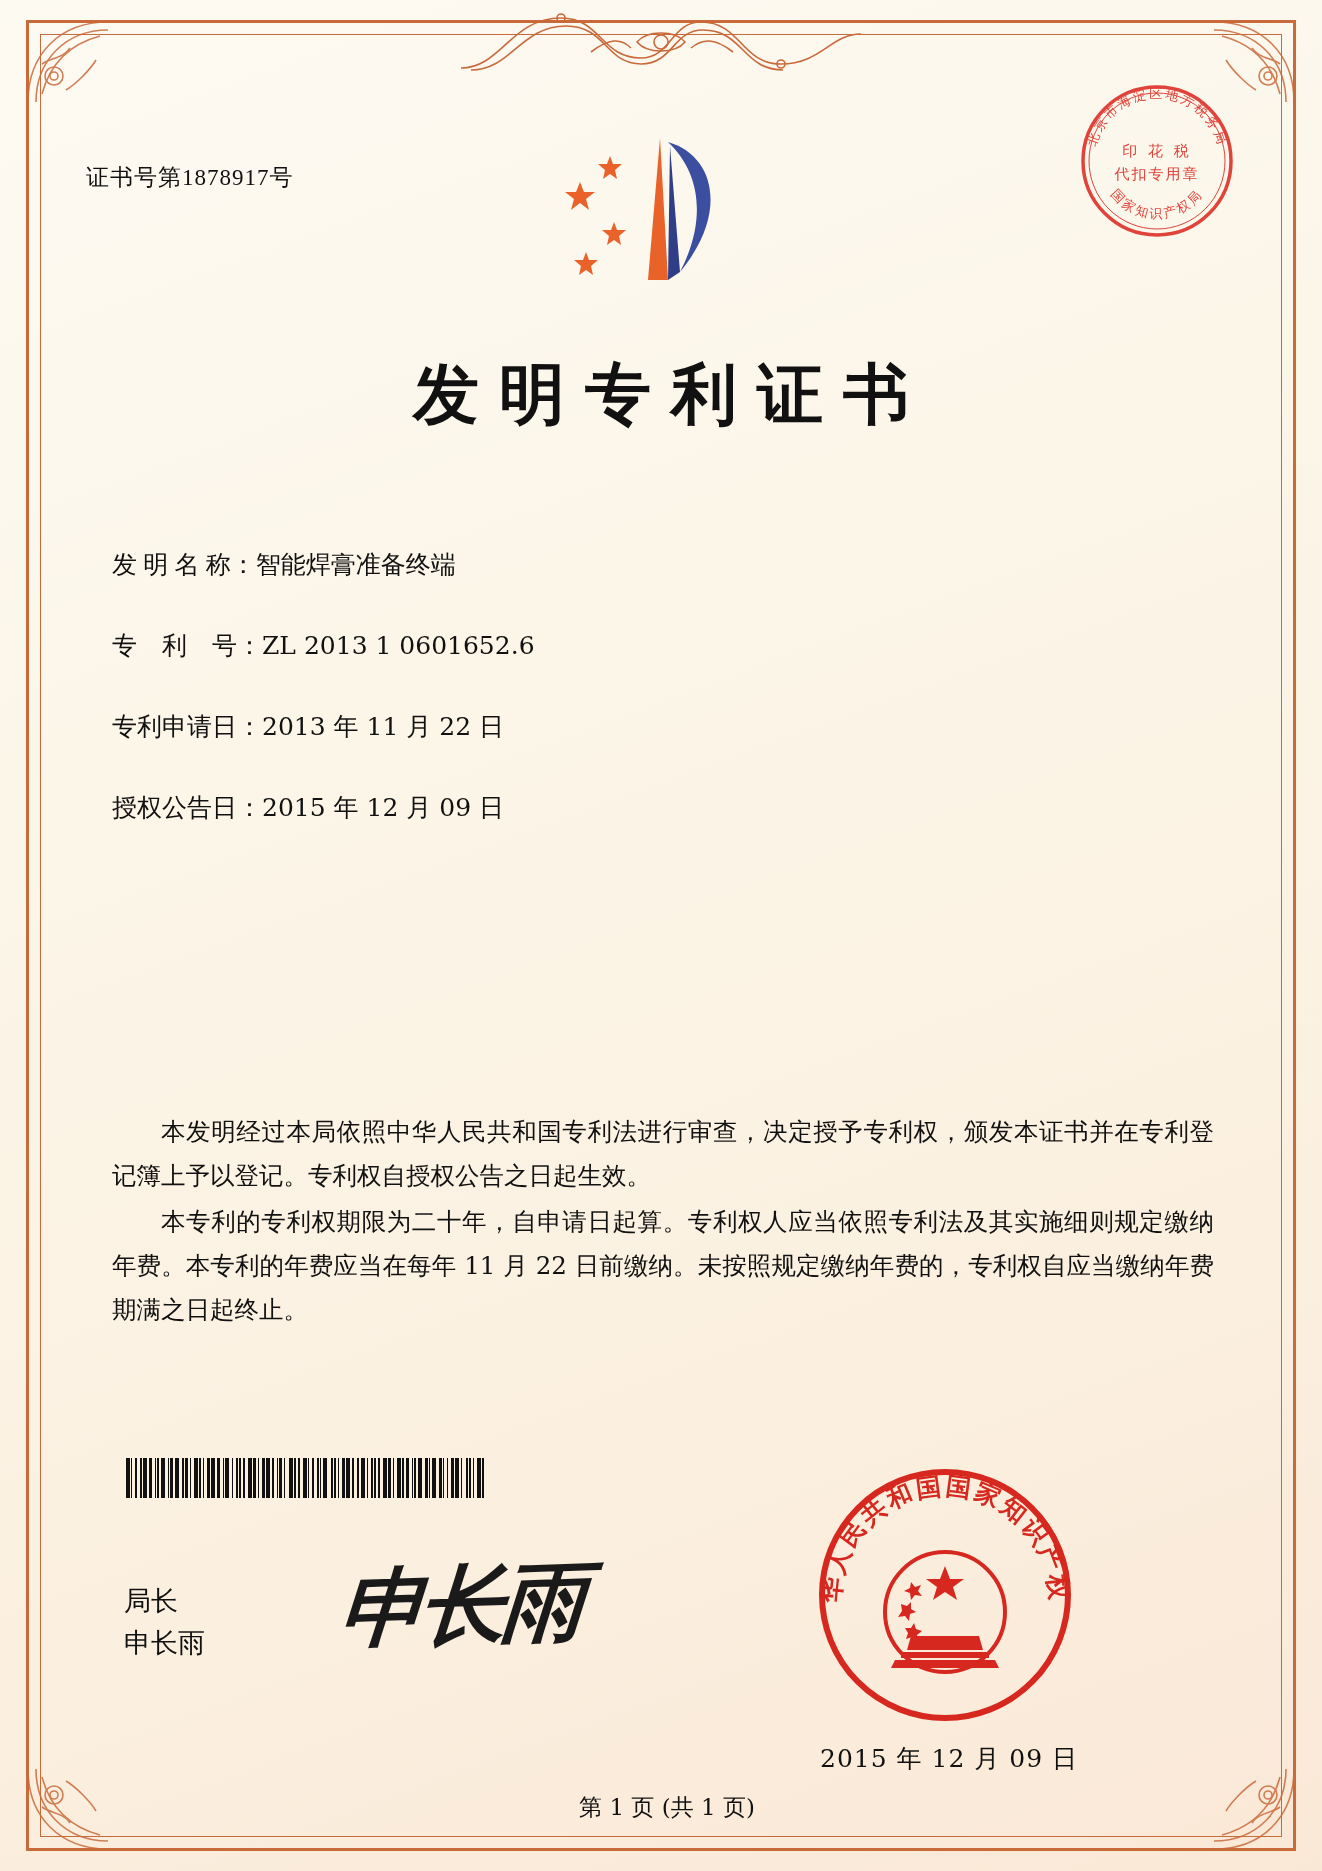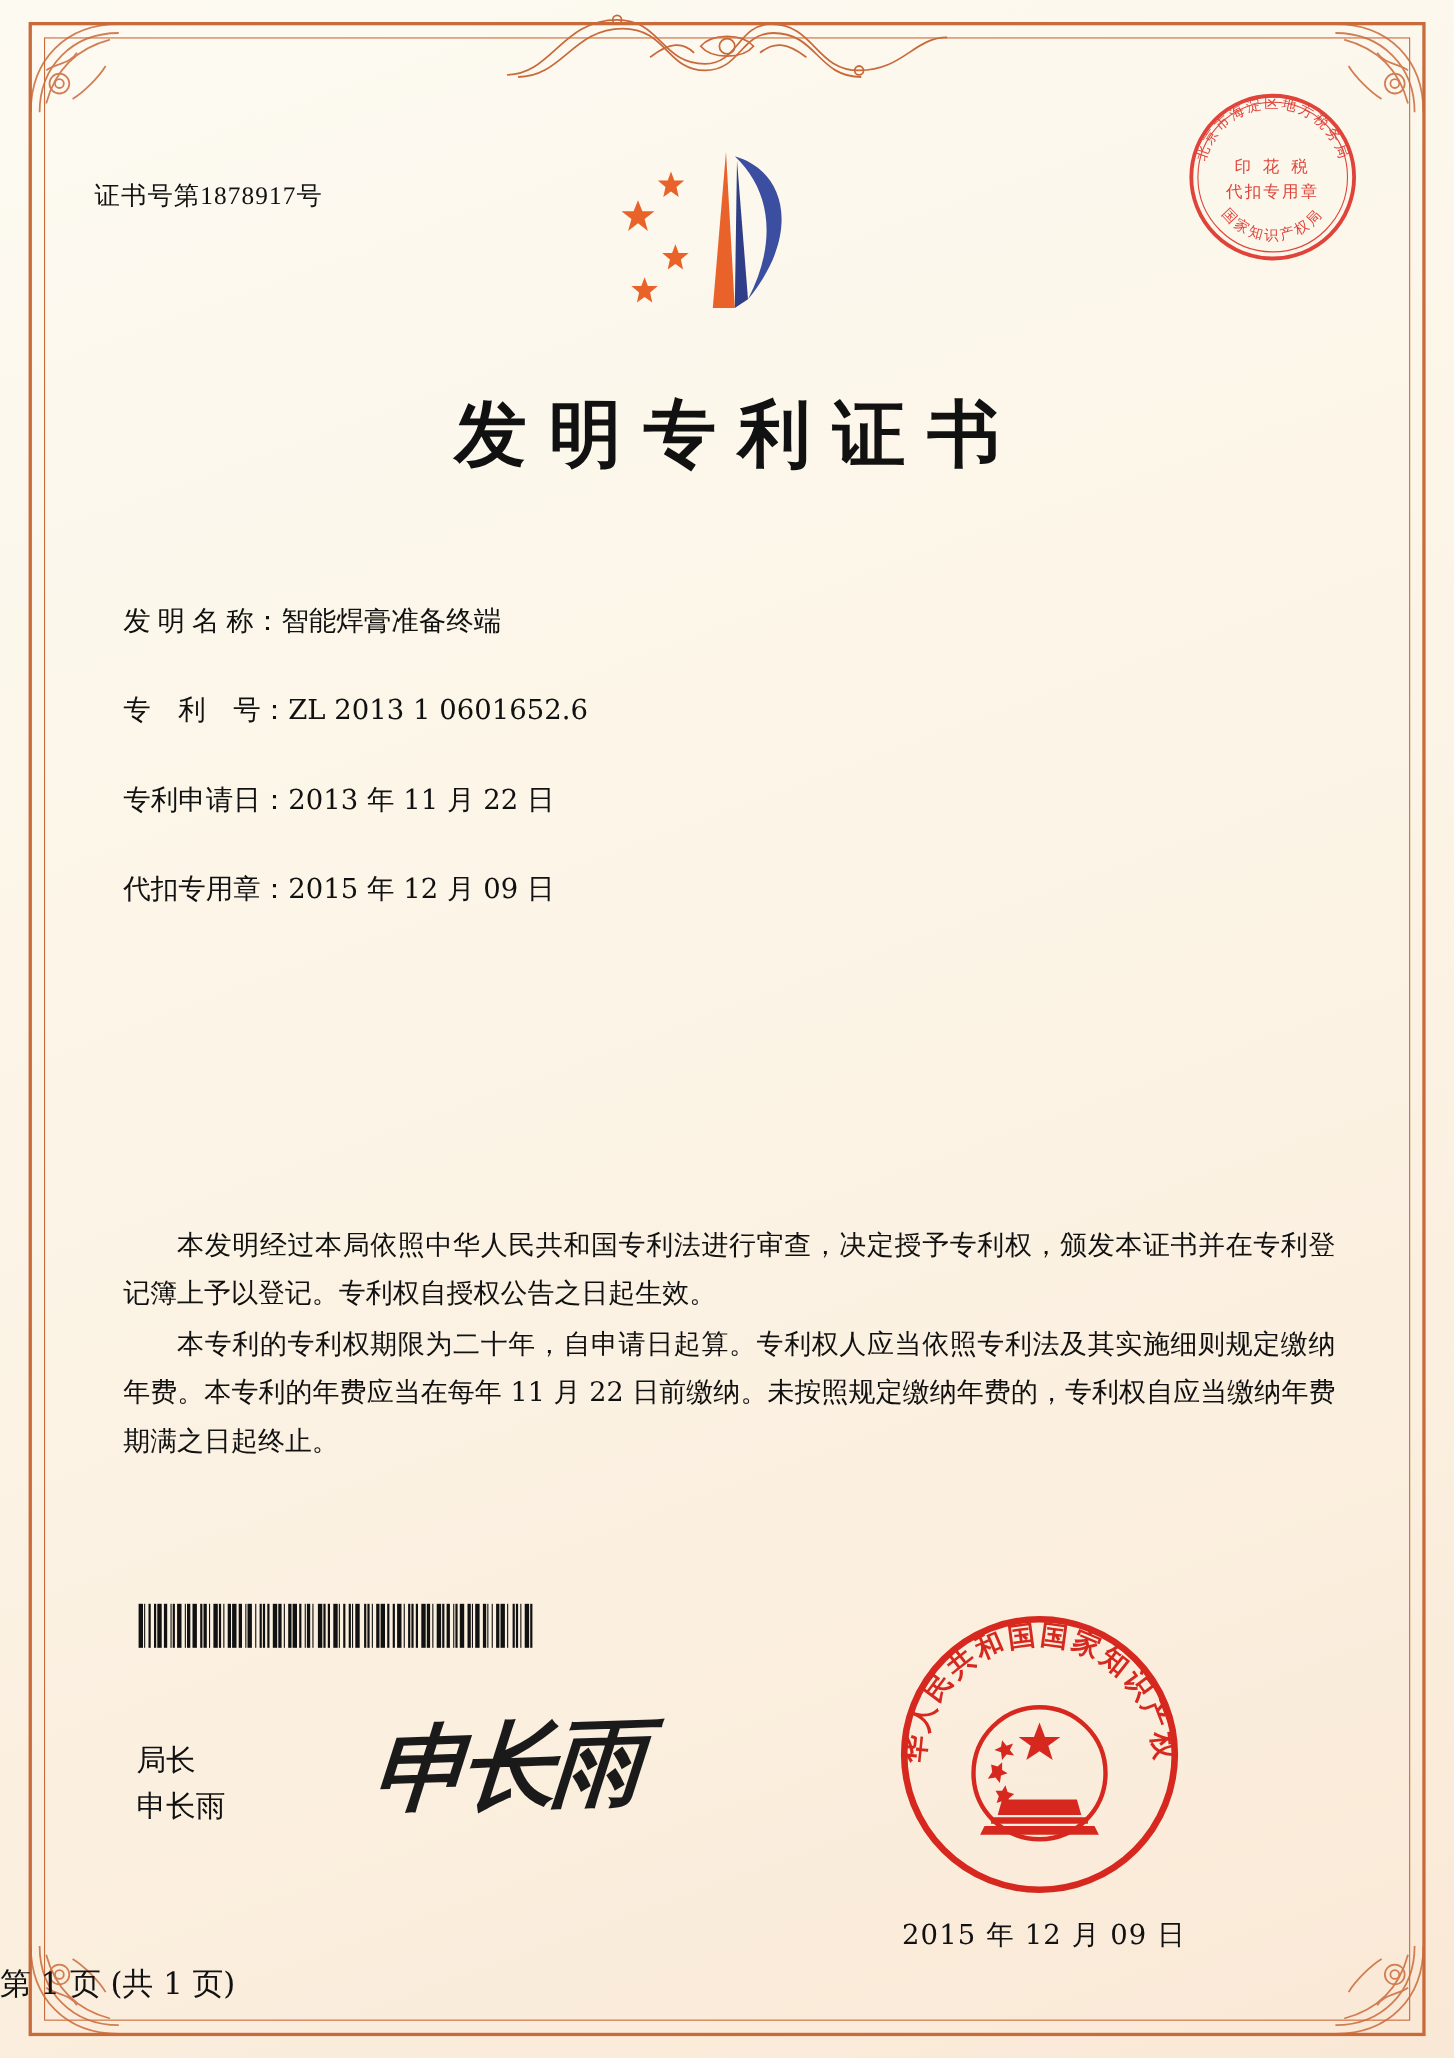--- a/index.html
+++ b/index.html
@@ -189,24 +189,24 @@
     font-size: 25px;
     color: #111;
     font-family: "DejaVu Serif", serif;
     letter-spacing: 1px;
     white-space: nowrap;
   }
 
   
   .footer {
     position: absolute;
-    left: 0; right: 0;
+    left: 12px; right: 0;
     bottom: 48px;
-    text-align: left;
-    font-size: 28px;
+    text-align: center;
+    font-size: 23px;
     color: #111;
     font-family: "DejaVu Serif", serif;
   }
 </style>
 </head>
 <body>
 
 <div class="page">
 
   <div class="border-outer"></div>
@@ -310,21 +310,21 @@
     </div>
     <div class="field">
       <span class="lbl">专    利    号：</span>
       <span class="val">ZL 2013 1 0601652.6</span>
     </div>
     <div class="field">
       <span class="lbl">专利申请日：</span>
       <span class="val">2013 年 11 月 22 日</span>
     </div>
     <div class="field">
-      <span class="lbl">代扣专用章：</span>
+      <span class="lbl">授权公告日：</span>
       <span class="val">2015 年 12 月 09 日</span>
     </div>
   </div>
 
   <div class="body-text">
     <p>本发明经过本局依照中华人民共和国专利法进行审查，决定授予专利权，颁发本证书并在专利登记簿上予以登记。专利权自授权公告之日起生效。</p>
     <p>本专利的专利权期限为二十年，自申请日起算。专利权人应当依照专利法及其实施细则规定缴纳年费。本专利的年费应当在每年 11 月 22 日前缴纳。未按照规定缴纳年费的，专利权自应当缴纳年费期满之日起终止。</p>
   </div>
 
   <div class="barcode" id="barcode">

